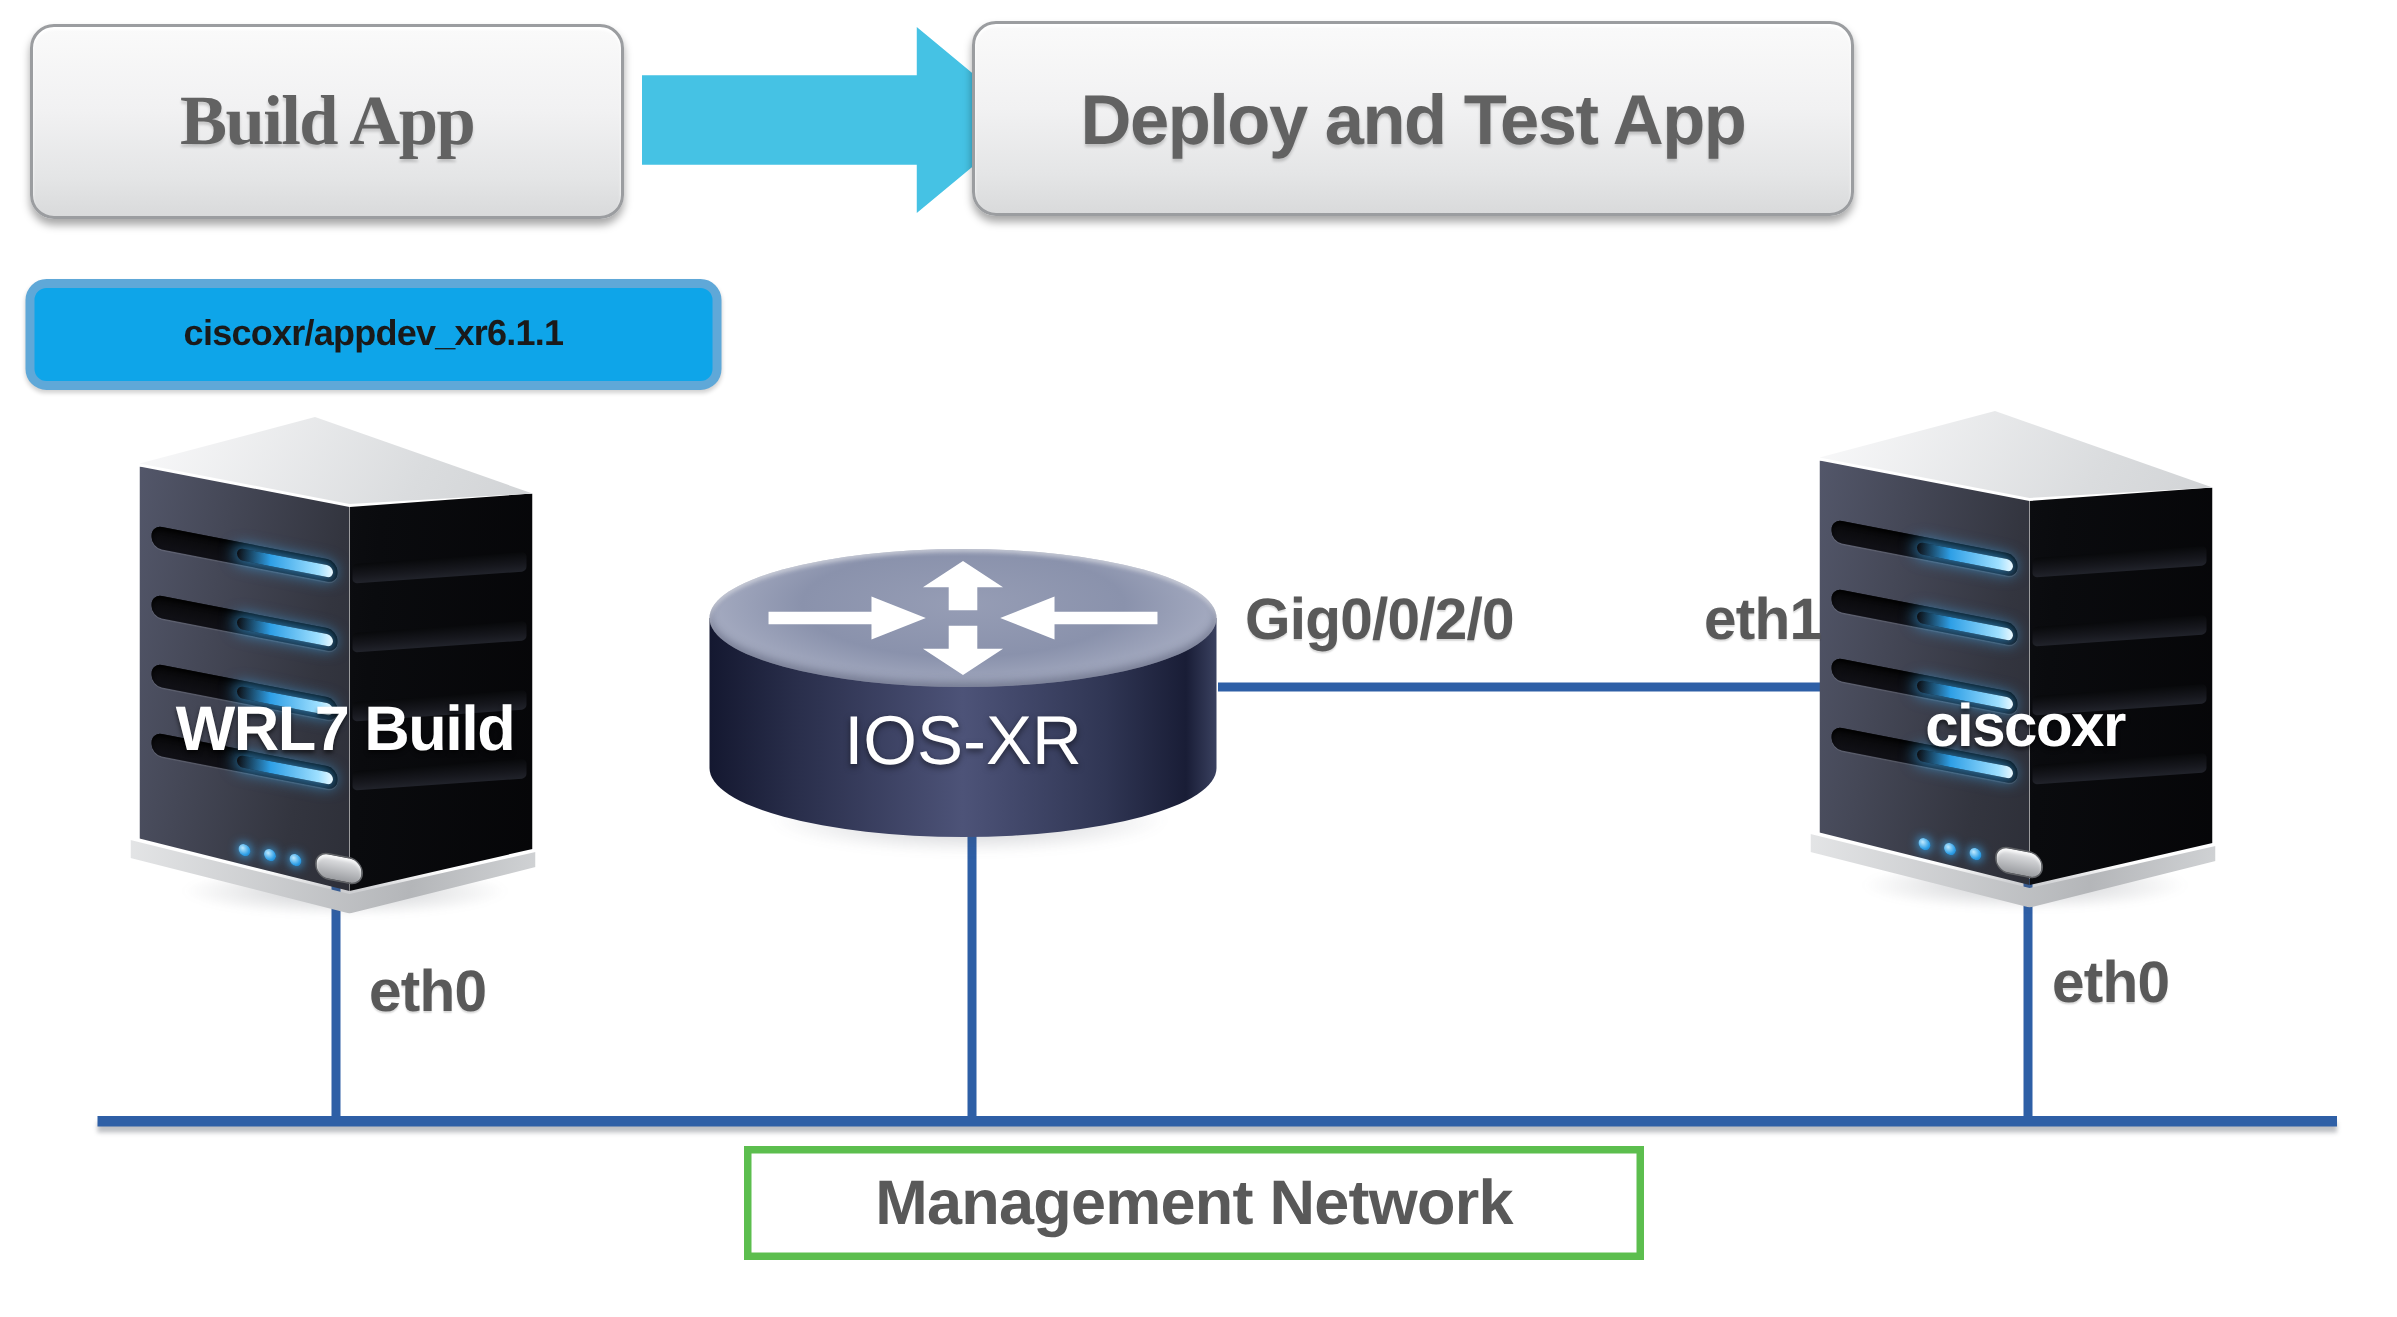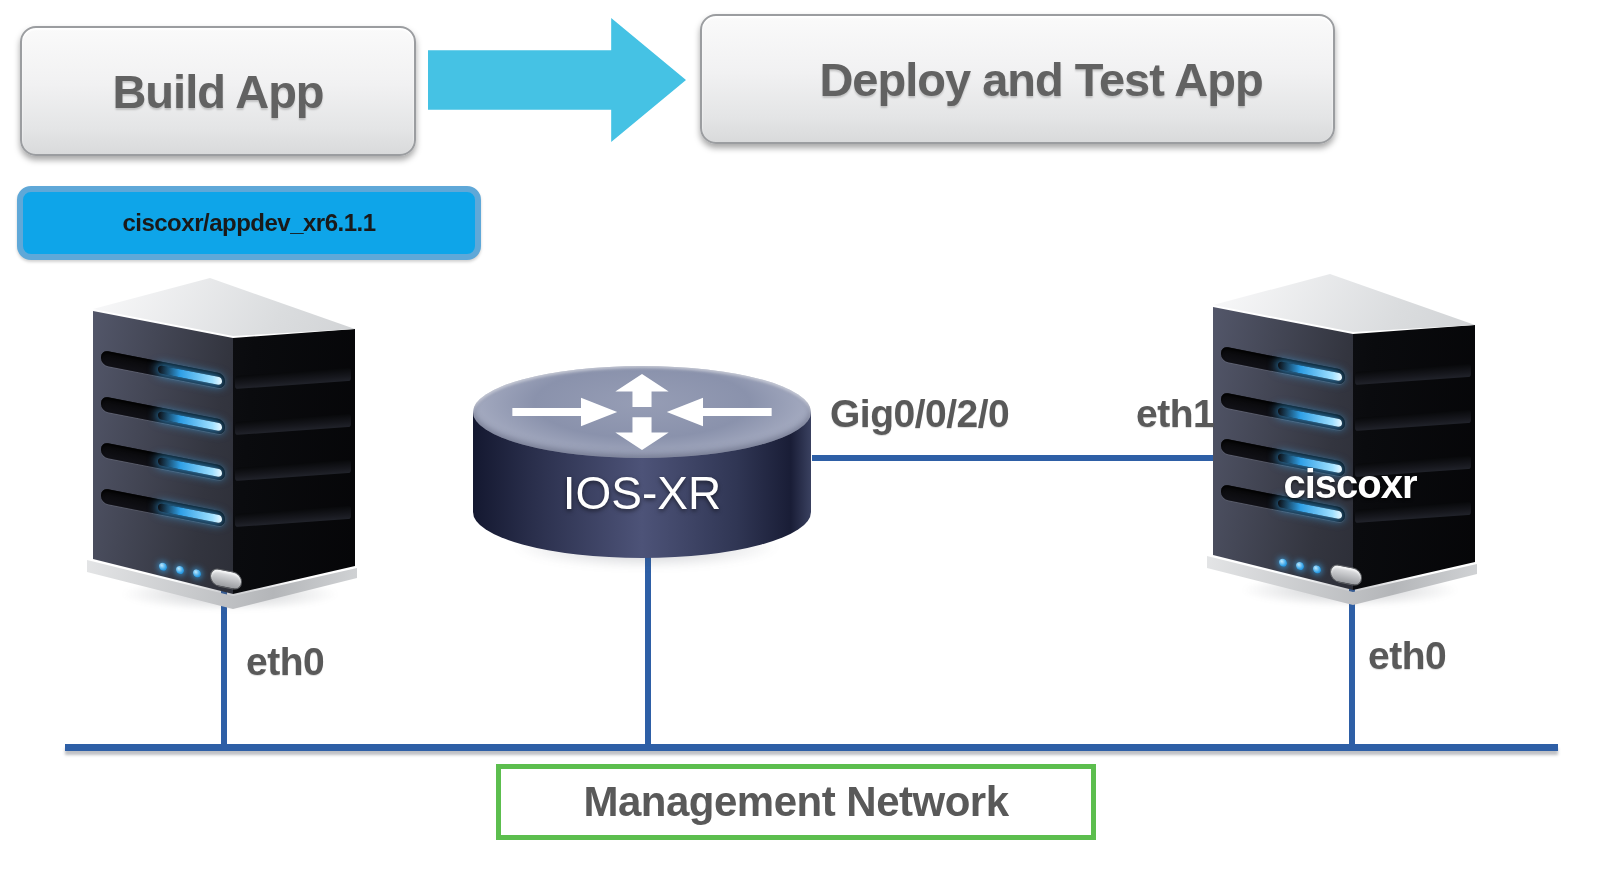--- a/index.html
+++ b/index.html
@@ -6,22 +6,22 @@
   .canvas{position:relative;width:1598px;height:878px;overflow:hidden;
           font-family:"Liberation Sans", sans-serif;background:#fff;}
 
   
   .flow-btn{position:absolute;height:126px;border-radius:16px;border:2px solid #9B9DA0;
     background:linear-gradient(180deg,#FAFAFA 0%,#F1F1F2 45%,#E4E5E6 80%,#D9DADB 100%);
     box-shadow:0 4px 6px rgba(0,0,0,.35), inset 0 2px 2px #FFFFFF;
     display:flex;align-items:center;justify-content:center;
     color:#626262;font-weight:bold;font-size:47px;letter-spacing:-1px;
     text-shadow:0 2px 2px rgba(0,0,0,.18);}
-  #btn-build{left:20px;top:26px;width:392px;}
-  #btn-deploy{left:700px;top:14px;width:584px;padding-left:47px;}
+  #btn-build{left:20px;top:16px;width:392px;font-family:Liberation Serif, serif;}
+  #btn-deploy{left:648px;top:14px;width:584px;}
   .flow-arrow{position:absolute;left:428px;top:18px;width:258px;height:124px;
     background:var(--arrow-cyan,#45C2E4);
     clip-path:polygon(0 26%,71% 26%,71% 0,100% 50%,71% 100%,71% 74%,0 74%);}
 
   
   .imgbox{position:absolute;border:6px solid var(--accent-border,#5FA8D8);border-radius:14px;
     background:#0ea5e9;display:flex;align-items:center;justify-content:center;
     font-weight:bold;font-size:24px;color:var(--ink,#1A1A1A);letter-spacing:-0.5px;
     box-shadow:0 2px 3px rgba(0,0,0,.18);text-align:center;}
   #box-cisco{left:17px;top:186px;width:452px;height:62px;}
@@ -138,20 +138,21 @@
     <div class="sslot" style="top:100px"></div>
     <div class="sslot" style="top:146px"></div>
     <div class="sslot" style="top:192px"></div>
     <div class="sslot" style="top:238px"></div>
     <div class="srv-lights">
       <span class="dot"></span>
       <span class="dot"></span>
       <span class="dot"></span>
       <span class="pwr"></span>
     </div>
+    <div class="srv-name">WRL7 Build</div>
   </div>
 
   <div class="router">
     <div class="rtr-shadow"></div>
     <div class="rtr-body"></div>
     <div class="rtr-top"></div>
     <svg class="rtr-arrows" viewBox="0 0 300 160" preserveAspectRatio="none">
       <g fill="#ffffff">
         <path d="M140 70 V40 H122 L150 6 L178 40 H160 V70 Z"></path>
         <path d="M140 90 V120 H122 L150 154 L178 120 H160 V90 Z"></path>

